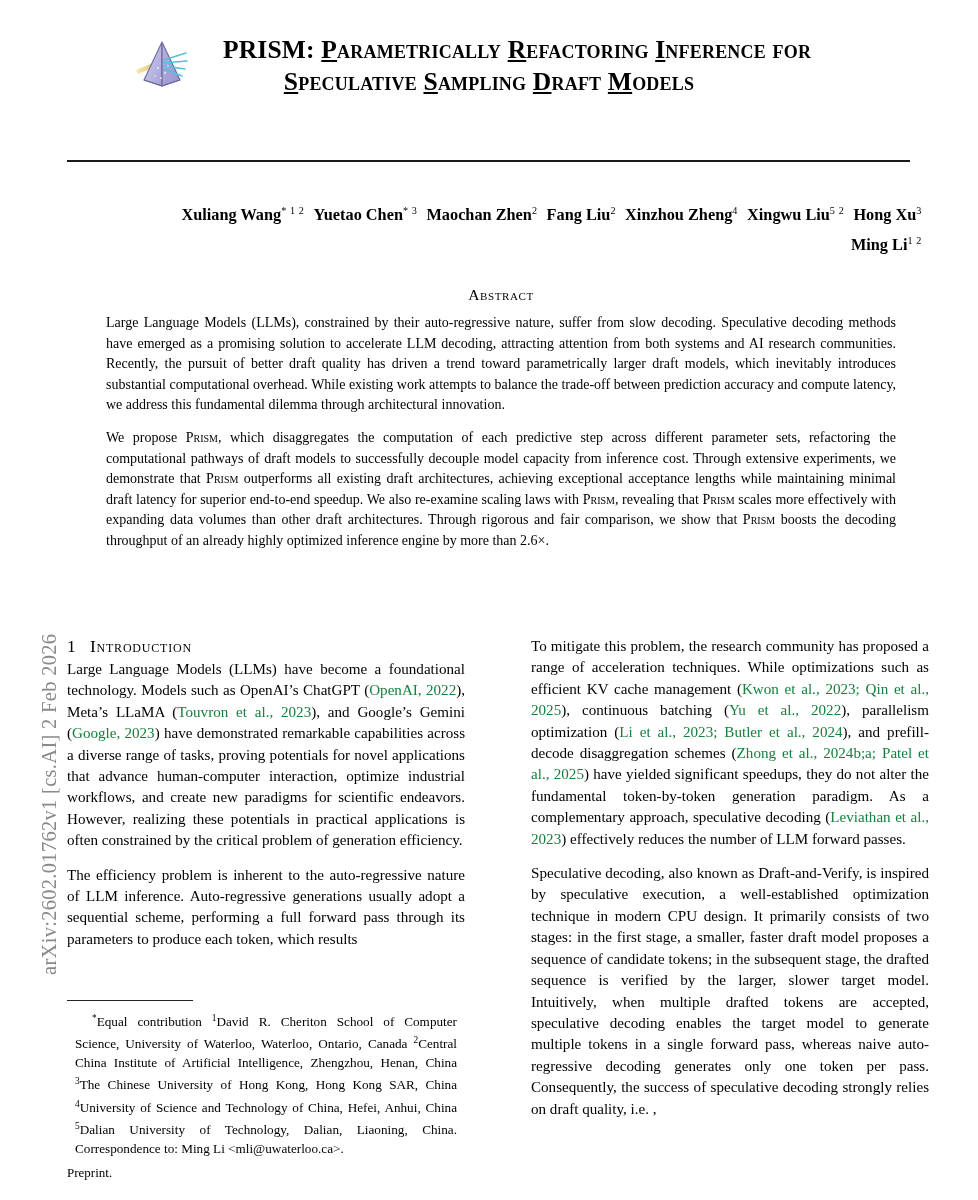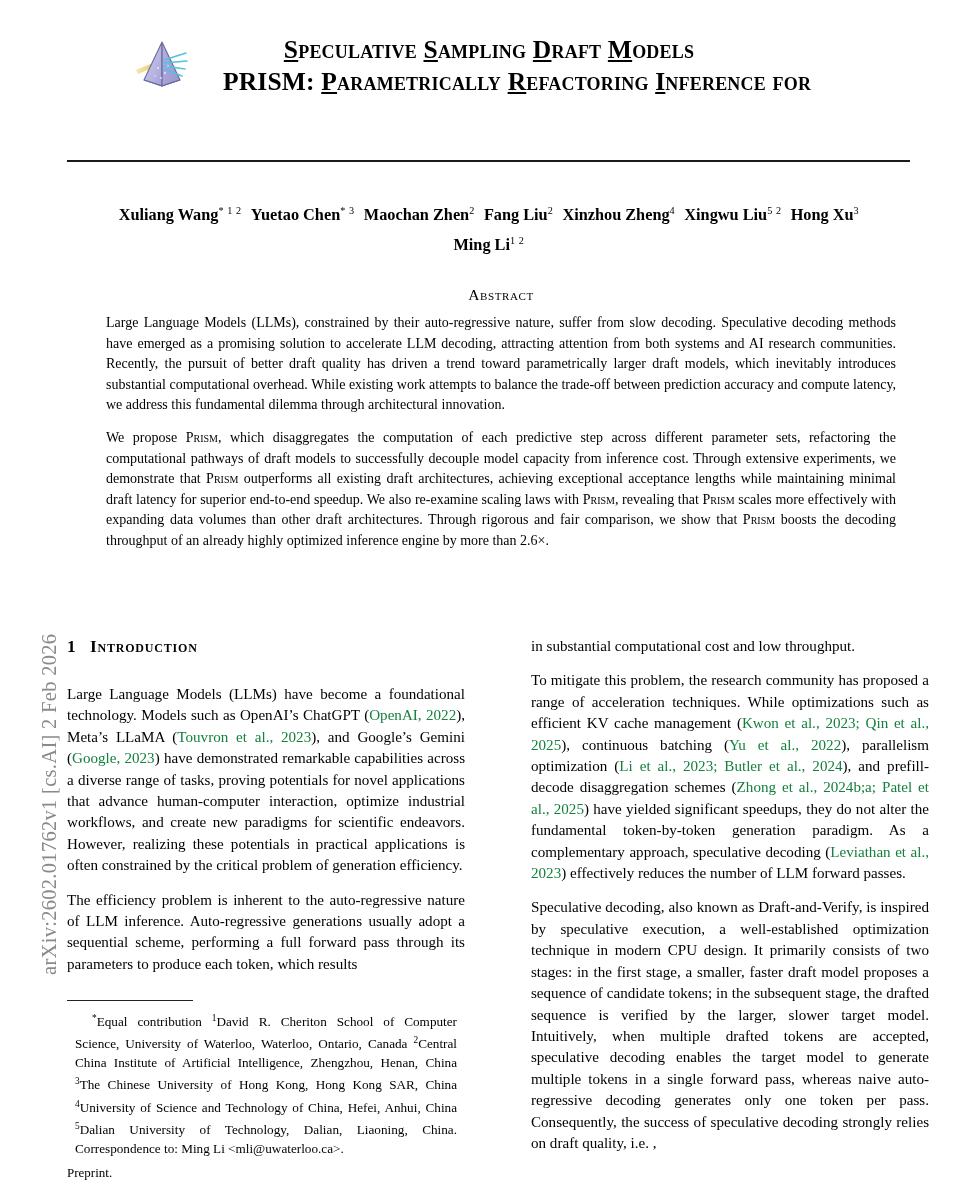--- a/index.html
+++ b/index.html
@@ -80,21 +80,21 @@
     border: 0;
     border-top: 2.1px solid #1a1a1a;
   }
 
   
   #authors {
     position: absolute;
     left: 0px;
     top: 198px;
     width: 866px;
-    text-align: center;
+    text-align: right;
     font-size: 16.3px;
     font-weight: bold;
     line-height: 25px;
   }
   #authors sup {
     font-size: 10.2px;
     font-weight: normal;
     vertical-align: super;
     letter-spacing: 0.6px;
   }
@@ -133,22 +133,22 @@
     width: 398px;
   }
   #col-right {
     position: absolute;
     left: 475px;
     top: 636px;
     width: 398px;
   }
   .sec-head {
     font-size: 17.4px;
-    font-weight: bold;
-    margin: 0 0 27px 0;
+    font-weight: normal;
+    margin: 0 0 2px 0;
     letter-spacing: 0.2px;
   }
   .sec-head .sec-num { margin-right: 14px; }
   .sec-head .sec-title { font-variant: small-caps; letter-spacing: 0.8px; }
   .body-para {
     font-size: 15.1px;
     line-height: 21.4px;
     text-align: justify;
     text-justify: inter-word;
     margin: 0 0 13px 0;
@@ -236,23 +236,23 @@
         <g fill="#ffffff" opacity="0.75">
           <circle cx="24" cy="32" r="1"></circle>
           <circle cx="31" cy="37" r="1"></circle>
           <circle cx="27" cy="42" r="0.9"></circle>
           <circle cx="34" cy="30" r="0.8"></circle>
           <circle cx="21" cy="40" r="0.8"></circle>
         </g>
       </svg>
     </div>
 
+    <div class="title-line title-line-1"><span>PRISM: </span><span class="sc"><span class="u-init">P</span><span>arametrically </span><span class="u-init">R</span><span>efactoring </span><span class="u-init">I</span><span>nference for</span></span></div>
+
     <div class="title-line"><span class="sc"><span class="u-init">S</span><span>peculative </span><span class="u-init">S</span><span>ampling </span><span class="u-init">D</span><span>raft </span><span class="u-init">M</span><span>odels</span></span></div>
-
-    <div class="title-line title-line-1"><span>PRISM: </span><span class="sc"><span class="u-init">P</span><span>arametrically </span><span class="u-init">R</span><span>efactoring </span><span class="u-init">I</span><span>nference for</span></span></div>
   </div>
 
   <hr class="rule">
 
   <div id="authors">
       <div><span>Xuliang Wang<sup>* 1 2</sup></span><span class="author-sep"></span><span>Yuetao Chen<sup>* 3</sup></span><span class="author-sep"></span><span>Maochan Zhen<sup>2</sup></span><span class="author-sep"></span><span>Fang Liu<sup>2</sup></span><span class="author-sep"></span><span>Xinzhou Zheng<sup>4</sup></span><span class="author-sep"></span><span>Xingwu Liu<sup>5 2</sup></span><span class="author-sep"></span><span>Hong Xu<sup>3</sup></span></div>
       <div><span>Ming Li<sup>1 2</sup></span></div>
     </div>
 
   <div id="abstract-block">
@@ -263,21 +263,20 @@
 
   <div id="col-left">
     <div class="sec-head"><span class="sec-num">1</span><span class="sec-title">Introduction</span></div>
 
     <p class="body-para"><span>Large Language Models (LLMs) have become a foundational technology. Models such as OpenAI’s ChatGPT (</span><span class="cite">OpenAI, 2022</span><span>), Meta’s LLaMA (</span><span class="cite">Touvron et al., 2023</span><span>), and Google’s Gemini (</span><span class="cite">Google, 2023</span><span>) have demonstrated remarkable capabilities across a diverse range of tasks, proving potentials for novel applications that advance human-computer interaction, optimize industrial workflows, and create new paradigms for scientific endeavors. However, realizing these potentials in practical applications is often constrained by the critical problem of generation efficiency.</span></p>
 
     <p class="body-para">The efficiency problem is inherent to the auto-regressive nature of LLM inference. Auto-regressive generations usually adopt a sequential scheme, performing a full forward pass through its parameters to produce each token, which results</p>
   </div>
 
   <div id="col-right">
-    <p class="body-para">in substantial computational cost and low throughput.</p>
 
     <p class="body-para"><span>To mitigate this problem, the research community has proposed a range of acceleration techniques. While optimizations such as efficient KV cache management (</span><span class="cite">Kwon et al., 2023</span><span class="cite">; </span><span class="cite">Qin et al., 2025</span><span>), continuous batching (</span><span class="cite">Yu et al., 2022</span><span>), parallelism optimization (</span><span class="cite">Li et al., 2023</span><span class="cite">; </span><span class="cite">Butler et al., 2024</span><span>), and prefill-decode disaggregation schemes (</span><span class="cite">Zhong et al., 2024b;a</span><span class="cite">; </span><span class="cite">Patel et al., 2025</span><span>) have yielded significant speedups, they do not alter the fundamental token-by-token generation paradigm. As a complementary approach, speculative decoding (</span><span class="cite">Leviathan et al., 2023</span><span>) effectively reduces the number of LLM forward passes.</span></p>
 
     <p class="body-para">Speculative decoding, also known as Draft-and-Verify, is inspired by speculative execution, a well-established optimization technique in modern CPU design. It primarily consists of two stages: in the first stage, a smaller, faster draft model proposes a sequence of candidate tokens; in the subsequent stage, the drafted sequence is verified by the larger, slower target model. Intuitively, when multiple drafted tokens are accepted, speculative decoding enables the target model to generate multiple tokens in a single forward pass, whereas naive auto-regressive decoding generates only one token per pass. Consequently, the success of speculative decoding strongly relies on draft quality, i.e. ,</p>
   </div>
 
   <div id="footnote-block">
     <hr id="footnote-rule">
     <p id="footnote-text"><sup>*</sup><span>Equal contribution </span><sup>1</sup><span>David R. Cheriton School of Computer Science, University of Waterloo, Waterloo, Ontario, Canada </span><sup>2</sup><span>Central China Institute of Artificial Intelligence, Zhengzhou, Henan, China </span><sup>3</sup><span>The Chinese University of Hong Kong, Hong Kong SAR, China </span><sup>4</sup><span>University of Science and Technology of China, Hefei, Anhui, China </span><sup>5</sup><span>Dalian University of Technology, Dalian, Liaoning, China. Correspondence to: Ming Li &lt;mli@uwaterloo.ca&gt;.</span></p>
   </div>

